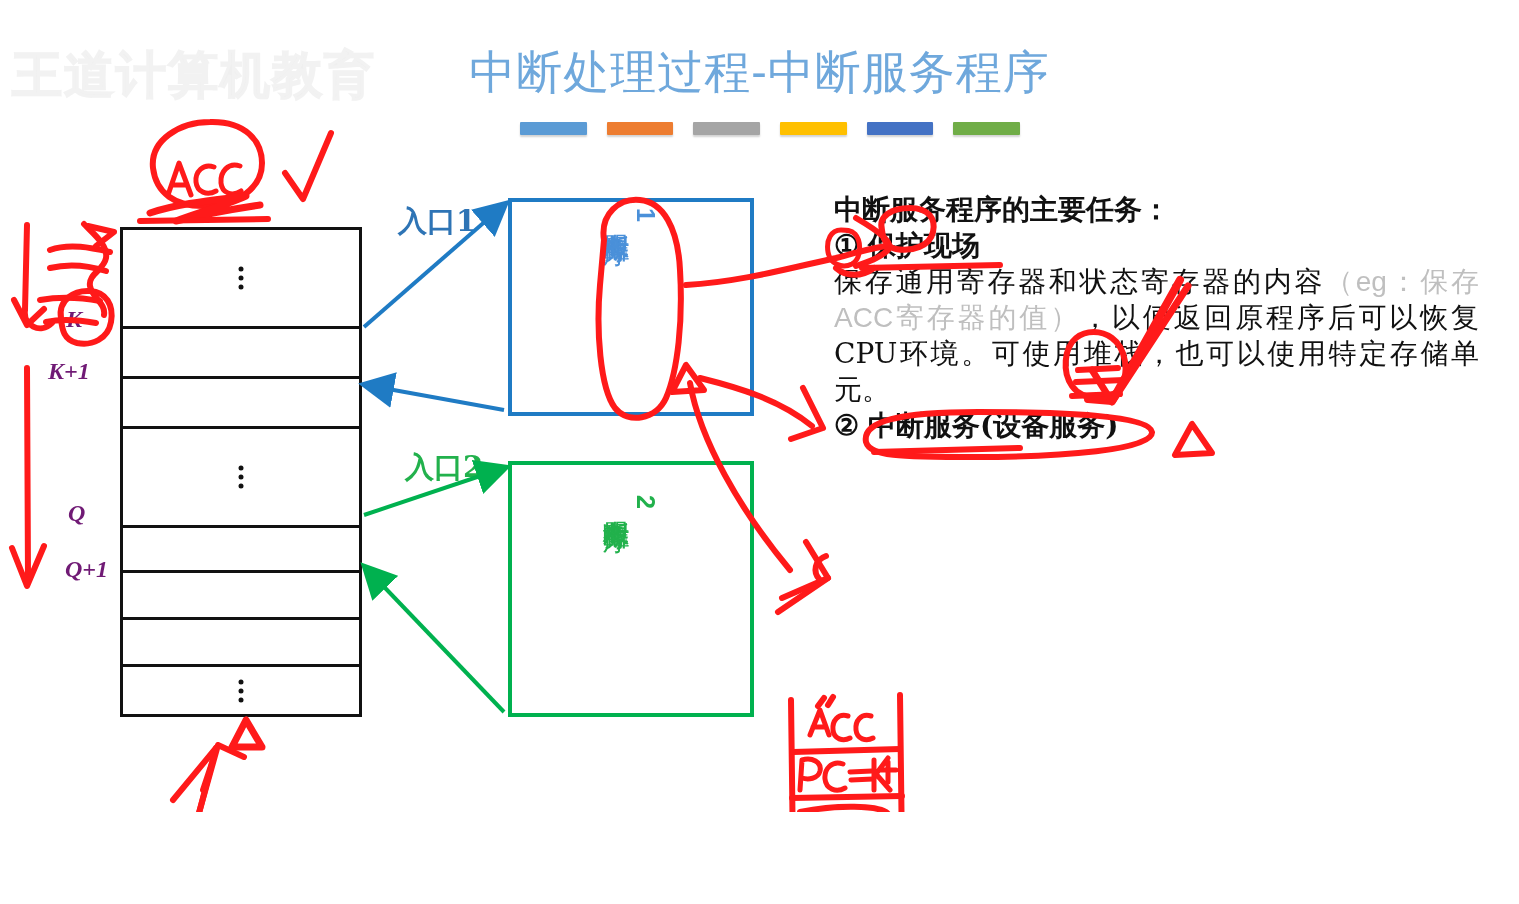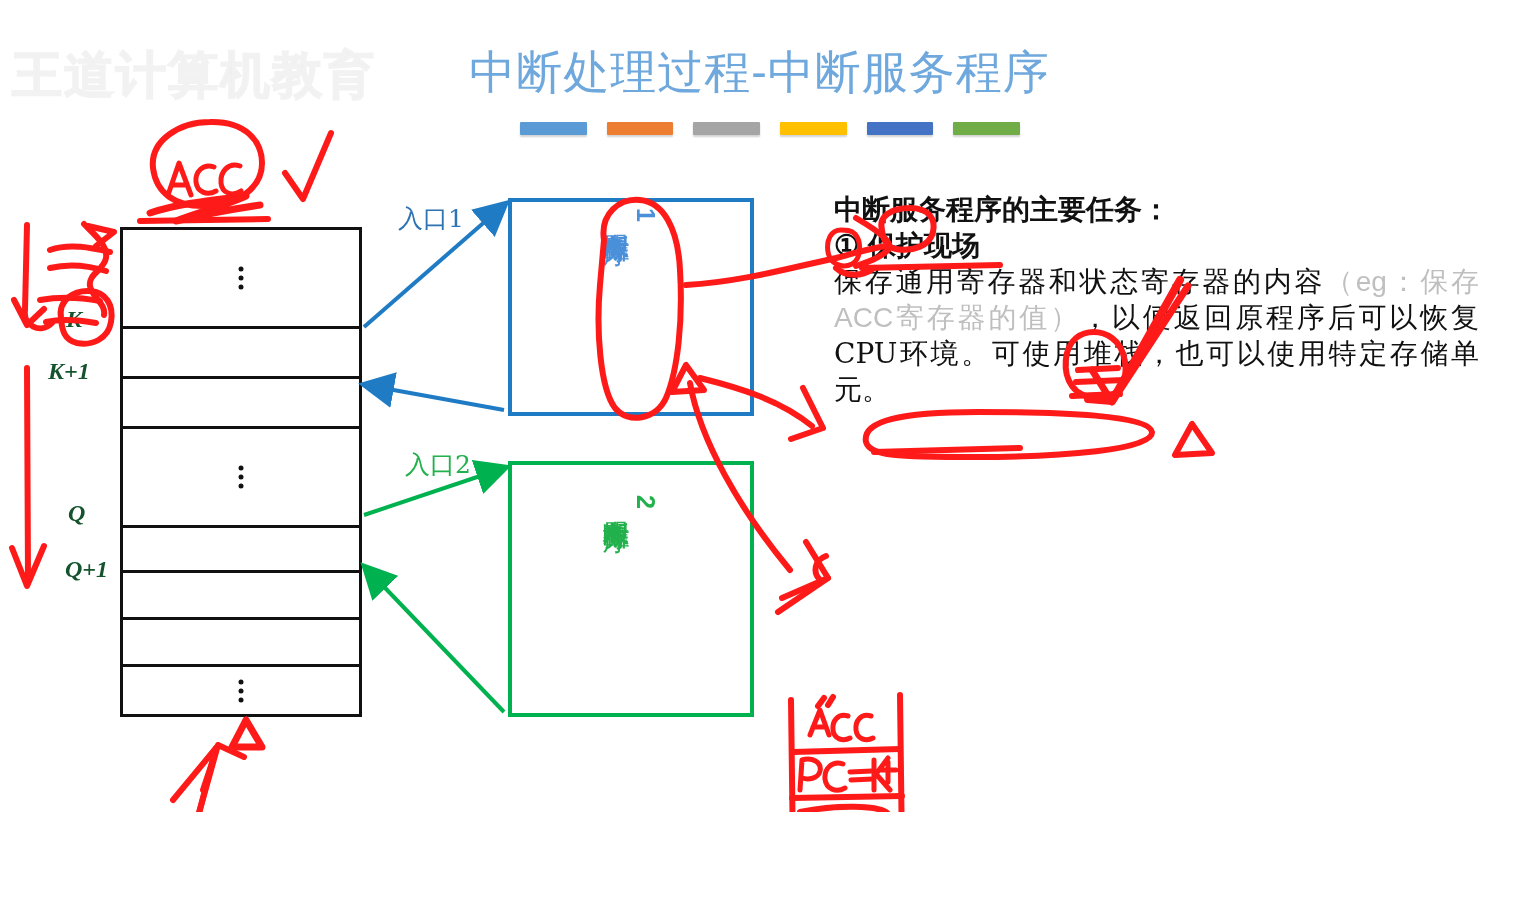--- a/index.html
+++ b/index.html
@@ -56,21 +56,21 @@
     font-size:26px;line-height:10px;color:#111;font-weight:bold;
     letter-spacing:0;
   }
   .vdots i{display:block;width:5px;height:5px;border-radius:50%;background:#111;margin:4px 0;}
 
   
   .addrlabel{
     position:absolute;
     font-size:24px;font-weight:bold;font-style:italic;
     font-family:"Liberation Serif","DejaVu Serif",serif;
-    color:#14532d;white-space:nowrap;
+    color:#701a75;white-space:nowrap;
   }
 
   
   .isrbox{
     position:absolute;box-sizing:border-box;background:#fff;
     display:flex;align-items:flex-start;justify-content:center;
   }
   .isrbox .vtext{
     writing-mode:vertical-rl;text-orientation:upright;
     font-size:27px;line-height:1.08;letter-spacing:1px;
@@ -82,21 +82,21 @@
     font-size:25px;font-weight:bold;
     font-family:"Liberation Sans",sans-serif;
   }
   #isr1{left:508px;top:198px;width:246px;height:218px;border:4px solid #1F7BC4;}
   #isr1 .vtext,#isr1 .vnum{color:#4A90D9;}
   #isr2{left:508px;top:461px;width:246px;height:256px;border:4px solid #00B14F;}
   #isr2 .vtext,#isr2 .vnum{color:#22B14C;}
   .vstack{display:flex;flex-direction:row;align-items:center;margin-top:6px;}
 
   .entrylabel{
-    position:absolute;font-size:25px;font-weight:400;white-space:nowrap;
+    position:absolute;font-size:29px;font-weight:700;white-space:nowrap;
     font-family:"DejaVu Serif","Liberation Serif",serif;
     text-align:right;
   }
   #entry1{left:398px;top:202px;color:#2E74B5;}
   #entry2{left:405px;top:448px;color:#22B14C;}
 
   
   .rightcol{
     position:absolute;left:834px;top:192px;width:645px;
     font-size:28px;line-height:36px;color:#111;
@@ -207,20 +207,24 @@
 
   <div class="rightcol">
     <p class="rc-head">中断服务程序的主要任务：</p>
 
     <p class="bodyline">
       <span class="hdr">①</span>
       <span class="hdr">保护现场</span>
     </p>
     <p class="bodyline"><span>保存通用寄存器和状态寄存器的内容</span><span class="gray sans">（eg：保存ACC寄存器的值）</span><span>，以便返回原程序后可以恢复CPU环境。可使用堆栈，也可以使用特定存储单元。</span></p>
 
+    <p class="bodyline">
+      <span class="hdr">②</span>
+      <span class="hdr">中断服务(设备服务)</span>
+    </p>
 
   </div>
 
 
   <svg class="layer" viewBox="0 0 1519 904">
     <g fill="none" stroke="#FF1A1A" stroke-width="6" stroke-linecap="round" stroke-linejoin="round">
 
       <path d="M153,168 C150,140 180,122 210,122 C245,121 262,141 262,163 C262,188 238,205 206,206 C175,207 156,193 153,168 Z"></path>
 
       <path d="M168,195 L179,163 L191,195 M172,185 L187,185" stroke-width="5"></path>

